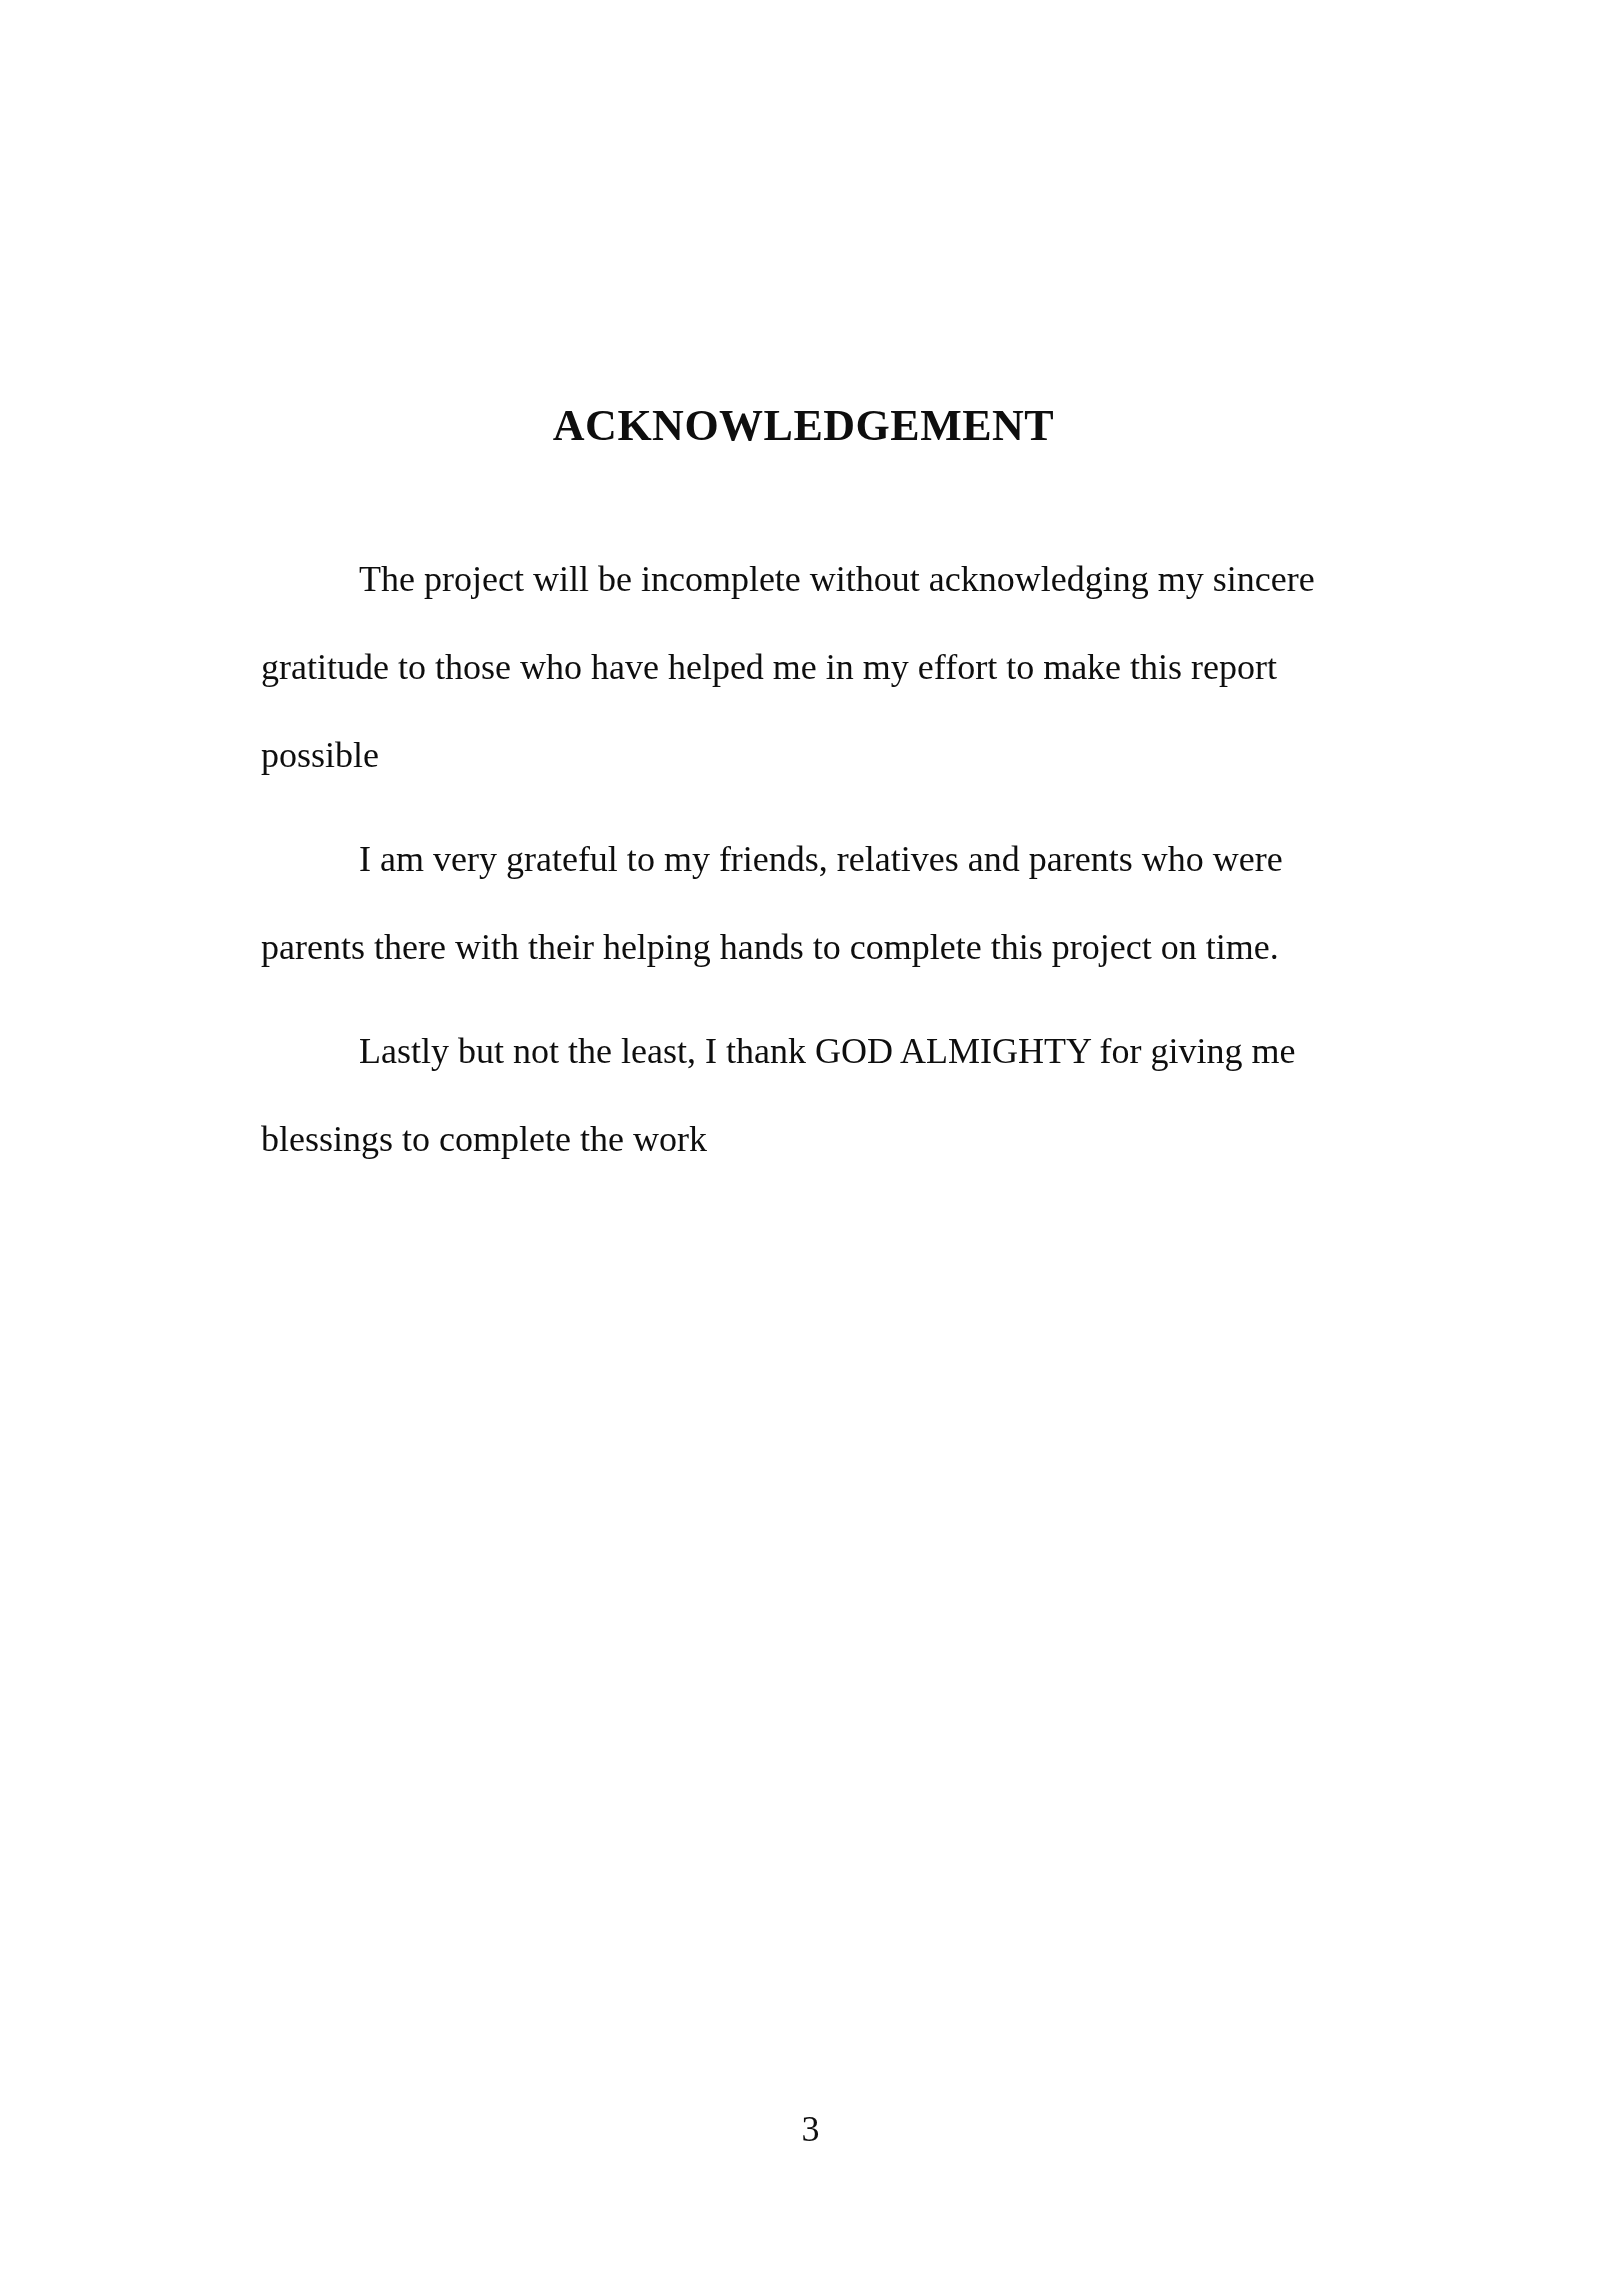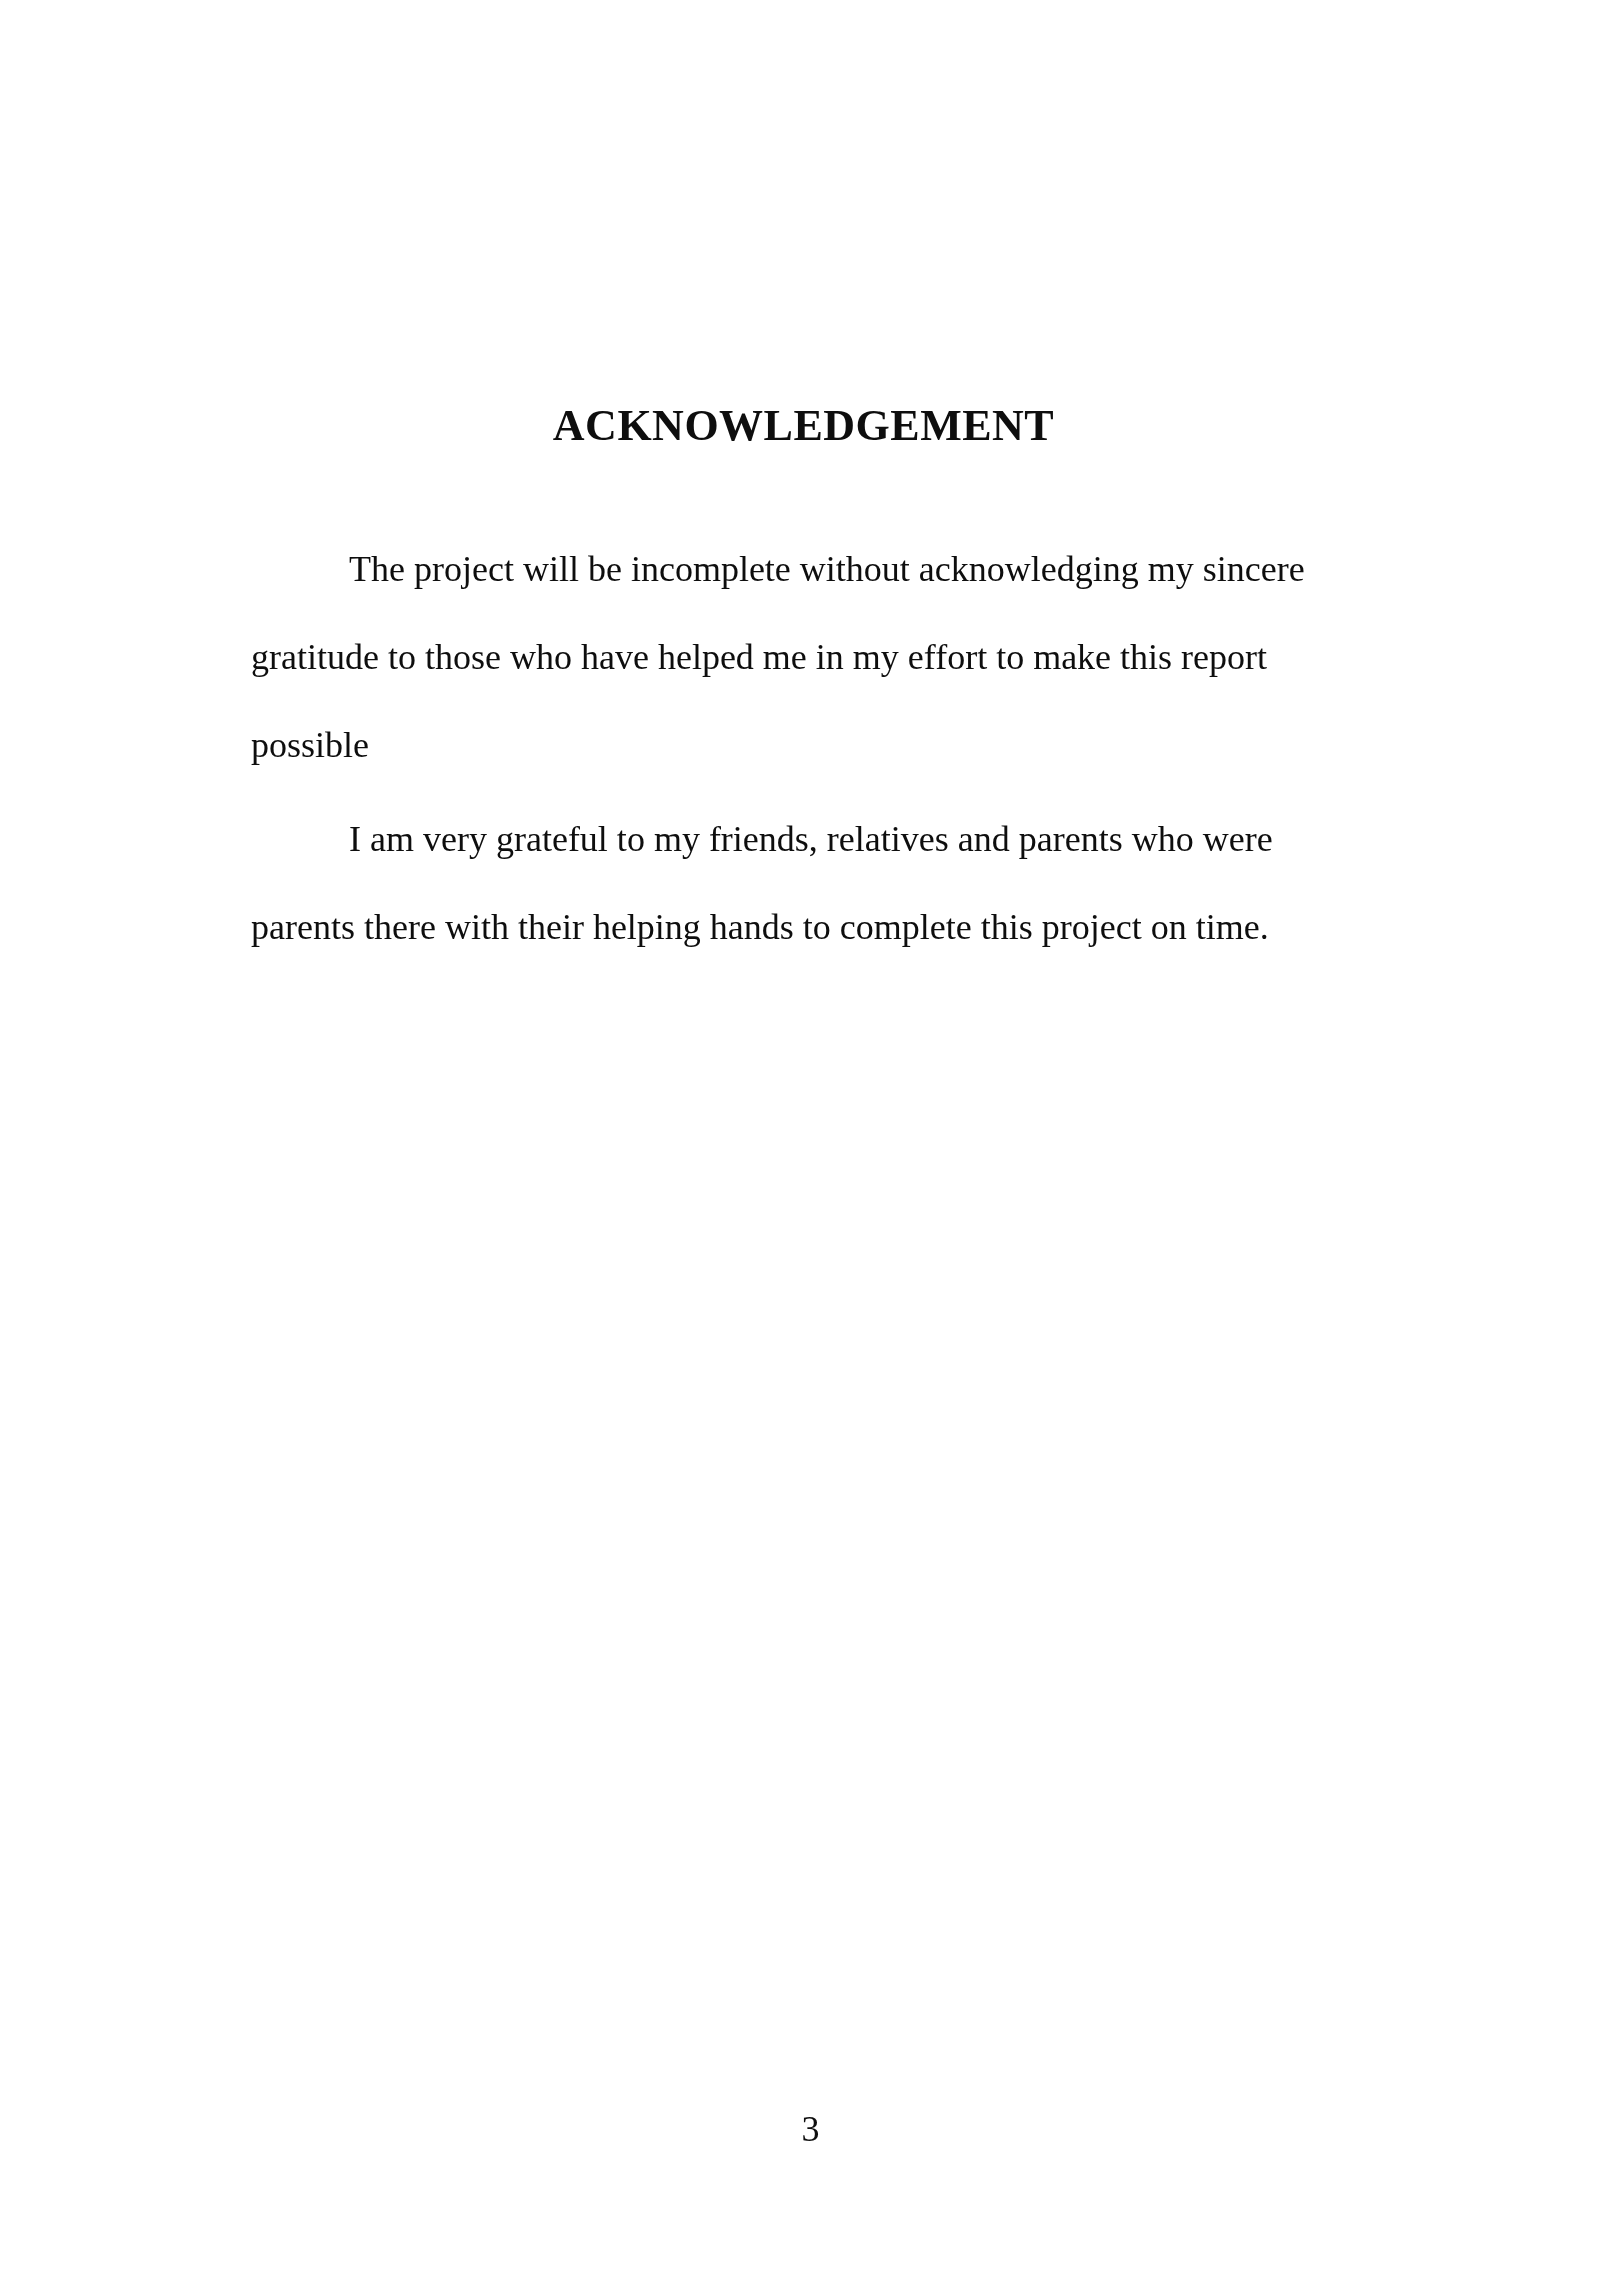--- a/index.html
+++ b/index.html
@@ -33,21 +33,21 @@
   .doc-body {
     position: absolute;
     top: 519px;
     left: 245px;
     width: 1119px;
     font-size: 36px;
     line-height: 88px;
     text-align: left;
   }
   .doc-body p {
-    margin: 6px;
+    margin: 16px;
     padding: 0;
     text-indent: 98px;
   }
   .page-number {
     position: absolute;
     top: 2109px;
     left: 0;
     width: 100%;
     text-align: center;
     font-size: 36px;
@@ -57,18 +57,19 @@
 </head>
 <body>
 
 <div class="page">
 
   <h1 class="doc-title">ACKNOWLEDGEMENT</h1>
 
   <div class="doc-body">
     <p>The project will be incomplete without acknowledging my sincere gratitude to those who have helped me in my effort to make this report possible</p>
     <p>I am very grateful to my friends, relatives and parents who were parents there with their helping hands to complete this project on time.</p>
+    <p>Lastly but not the least, I thank GOD ALMIGHTY for giving me blessings to complete the work</p>
   </div>
 
   <div class="page-number">3</div>
 
 </div>
 
 
 </body></html>

